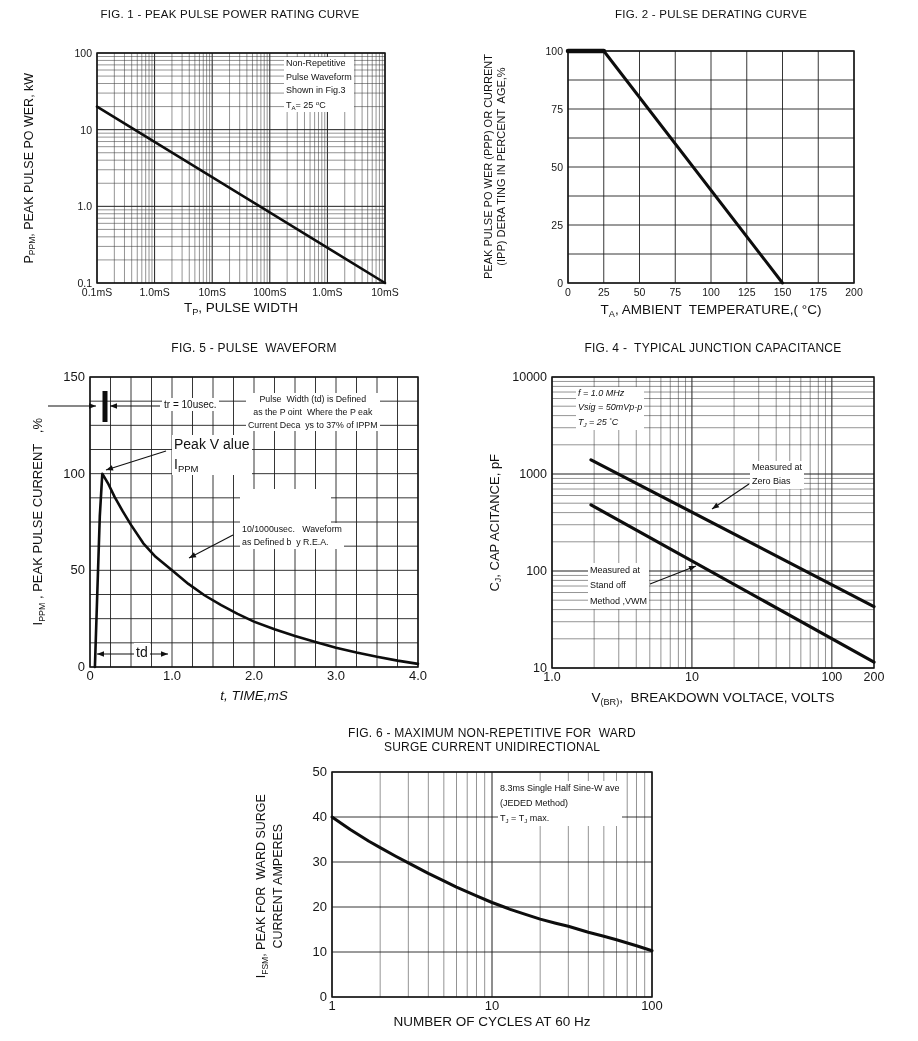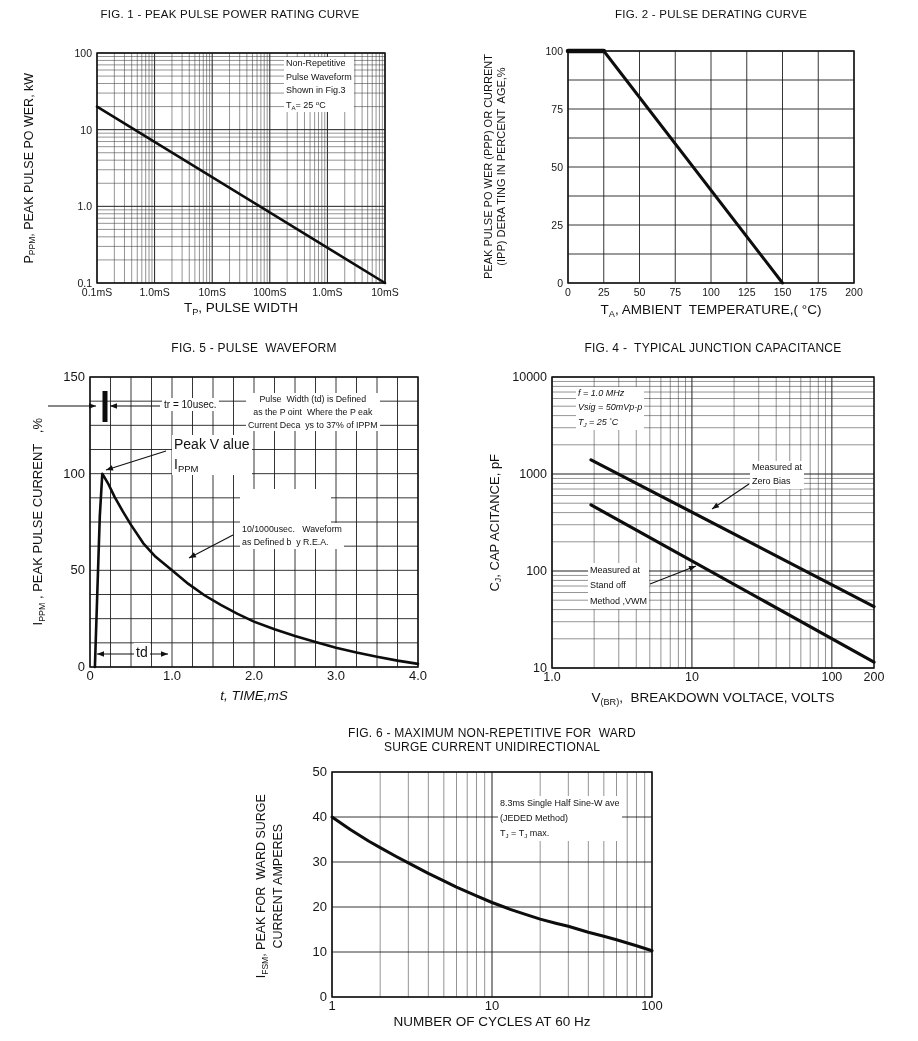--- a/index.html
+++ b/index.html
@@ -339,16 +339,16 @@
         <text x="422" y="290" text-anchor="middle" font-size="13" fill="#161616">100</text>
         <text x="97" y="281" text-anchor="end" font-size="13" fill="#161616">0</text>
         <text x="97" y="236" text-anchor="end" font-size="13" fill="#161616">10</text>
         <text x="97" y="191" text-anchor="end" font-size="13" fill="#161616">20</text>
         <text x="97" y="146" text-anchor="end" font-size="13" fill="#161616">30</text>
         <text x="97" y="101" text-anchor="end" font-size="13" fill="#161616">40</text>
         <text x="97" y="56" text-anchor="end" font-size="13" fill="#161616">50</text>
         <path d="M102.0 97.0 L120.2 109.6 L138.9 121.3 L150.2 127.6 L165.7 136.2 L178.3 142.9 L198.3 153.3 L213.8 160.9 L226.5 167.2 L246.5 175.8 L262.0 182.5 L280.2 189.3 L294.7 194.2 L310.2 199.1 L325.7 203.2 L338.3 206.3 L358.3 212.2 L373.8 216.3 L386.5 219.8 L406.5 225.7 L422.0 230.7" fill="none" stroke="#0d0d0d" stroke-width="3" stroke-linejoin="round" stroke-linecap="round"></path>
       </svg>
     <div class="xlab" style="left:112px;top:294px;width:300px;">NUMBER OF CYCLES AT 60 Hz</div>
-  <div class="ann" style="left: 268px; top: 76px; font-size: 9px; line-height: 1.65;"><div>8.3ms Single Half Sine-W ave</div><div>(JEDED Method)</div><div>T<sub>J</sub> = T<sub>J</sub> max.</div></div>
+  <div class="ann" style="left: 268px; top: 61px; font-size: 9px; line-height: 1.65;"><div>8.3ms Single Half Sine-W ave</div><div>(JEDED Method)</div><div>T<sub>J</sub> = T<sub>J</sub> max.</div></div>
     </div>
 
 </div>
 
 </body></html>

